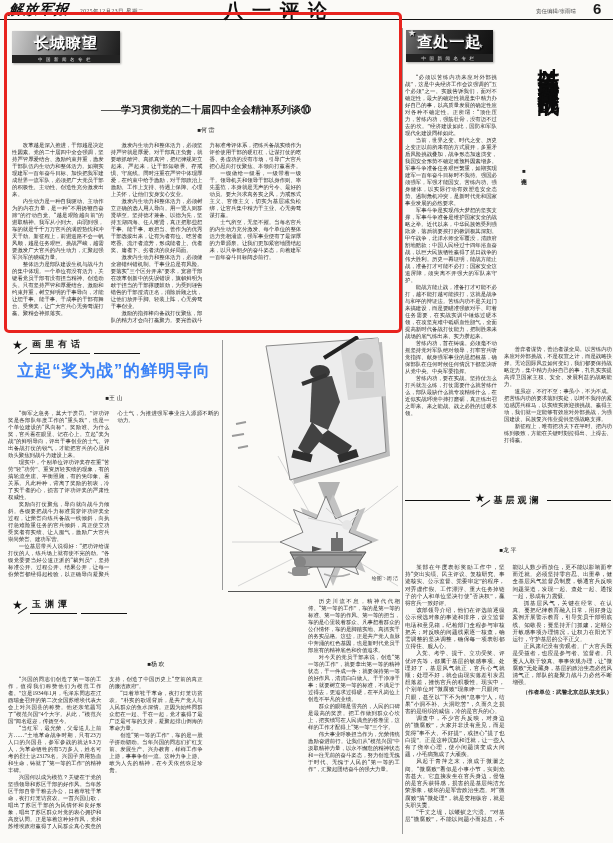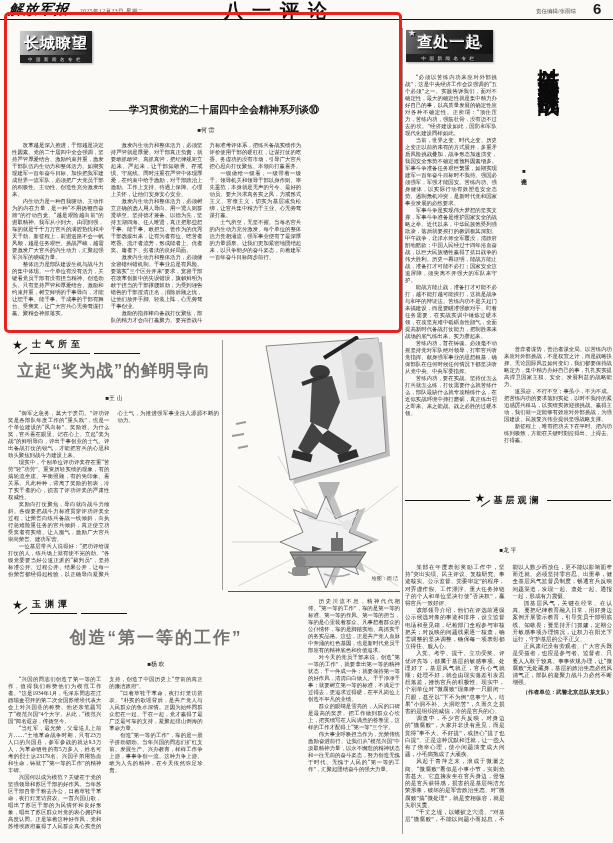--- a/index.html
+++ b/index.html
@@ -24,21 +24,21 @@
      letter-spacing:1px;text-shadow:1px 1px 1px #000, -1px -1px 1px rgba(255,255,255,.35);}
   .bn-liaowang{background:linear-gradient(105deg,#cfcfcf 0%,#8f8f8f 35%,#3c3c3c 75%,#1d1d1d 100%);}
   .bn-luntan{background:linear-gradient(115deg,#6f6f6f 0%,#2a2a2a 45%,#101010 100%);position:relative;overflow:hidden;}
   .bn-luntan .bstar{position:absolute;color:#e8e8e8;font-size:9px;top:-2px;left:2px;}
   .bn-luntan .bstar2{position:absolute;color:#bdbdbd;font-size:6px;top:12px;left:72px;}
   .banner .bn-sub{height:8px;background:#232323;color:#e8e8e8;font-size:4.5px;letter-spacing:3.5px;
      display:flex;align-items:center;justify-content:center;font-family:"Liberation Sans",sans-serif;}
   
   .main-title{position:absolute;left:12px;top:64px;width:388px;text-align:center;font-size:24px;font-weight:bold;
      letter-spacing:6px;font-family:"Liberation Sans","DejaVu Sans",sans-serif;color:#0d0d0d;}
-  .main-subtitle{position:absolute;left:20px;top:103px;width:388px;text-align:center;font-size:10px;font-weight:bold;}
+  .main-subtitle{position:absolute;left:12px;top:103px;width:388px;text-align:center;font-size:10px;font-weight:bold;}
   .byline{font-size:6px;color:#222;}
   .byline-center{position:absolute;text-align:center;}
   
   .bt{position:absolute;text-align:justify;overflow:hidden;color:#2b2b2b;}
   .bt p{margin:0;text-indent:2em;}
   .f54{font-size:5.4px;line-height:7px;}
   .f56{font-size:5.6px;line-height:7.2px;}
   .cols4{column-count:4;column-gap:7px;column-fill:auto;}
   .cols3{column-count:3;column-gap:8px;column-fill:auto;}
   .cols2{column-count:2;column-gap:8px;column-fill:auto;}
@@ -47,21 +47,21 @@
   .sec-head{position:absolute;display:flex;align-items:flex-end;gap:4px;}
   .star-logo{position:relative;width:14px;height:13px;flex:0 0 auto;}
   .star-logo .st{position:absolute;left:0;top:-3px;font-size:12px;color:#111;}
   .star-logo .slash{position:absolute;left:5px;top:9px;width:11px;border-top:1.6px solid #111;transform:rotate(-35deg);}
   .sec-label{font-size:9px;font-weight:bold;letter-spacing:4px;font-family:"Liberation Sans",sans-serif;
      border-bottom:1.5px solid #111;padding:0 6px 2px 2px;}
   .sec-tail{width:46px;border-bottom:1.5px solid #111;height:1px;margin-bottom:0;}
   .jc-head{position:absolute;display:flex;align-items:center;justify-content:center;gap:5px;width:206px;}
   .jc-rule{flex:1;border-top:1.3px solid #111;}
   .jc-label{font-size:9px;font-weight:bold;letter-spacing:3px;font-family:"Liberation Sans",sans-serif;white-space:nowrap;}
-  .sub-headline{position:absolute;text-align:center;font-weight:bold;font-family:"Liberation Sans","DejaVu Sans",sans-serif;color:#737373;}
+  .sub-headline{position:absolute;text-align:center;font-weight:bold;font-family:"Liberation Sans","DejaVu Sans",sans-serif;color:#3b82f6;}
   
   .vertical{writing-mode:vertical-rl;}
   .v-title{position:absolute;left:534px;top:50px;height:292px;font-size:21.5px;font-weight:bold;letter-spacing:2.5px;
      font-family:"Liberation Sans","DejaVu Sans",sans-serif;color:#0c0c0c;}
   .v-byline{position:absolute;left:519px;top:168px;height:60px;font-size:6px;color:#222;}
   
   .red-box{position:absolute;left:4px;top:12px;width:398px;height:321px;border:3.5px solid #e8231e;
      border-radius:5px;box-sizing:border-box;z-index:30;pointer-events:none;}
   
   .illus{position:absolute;left:228px;top:336px;width:172px;height:252px;}
@@ -77,21 +77,21 @@
     <div class="issue-date">2025年12月23日 星期二</div>
     <div class="section-title">八一评论</div>
     <div class="editor">责任编辑/张雨晴</div>
     <div class="page-num">6</div>
   </div>
 
   <div class="vline" style="left:402px;top:28px;height:806px;"></div>
   <div class="vline" style="left:222px;top:340px;height:250px;"></div>
   <div class="hline" style="left:228px;top:591px;width:172px;"></div>
 
-  <div class="banner" style="left:20px;top:31px;width:72px;">
+  <div class="banner" style="left:12px;top:31px;width:108px;">
     <div class="bn-main bn-liaowang">长城瞭望</div>
     <div class="bn-sub">中国新闻名专栏</div>
   </div>
   <div class="main-subtitle">——学习贯彻党的二十届四中全会精神系列谈⑩</div>
   <div class="byline byline-center" style="left:12px;top:126px;width:388px;">■何 雷</div>
   <div class="bt f54 cols4" style="left:12px;top:142px;width:388px;height:188px;">
     <div>
         <p>改革越是深入推进，干部越是决定性因素。党的二十届四中全会强调，坚持严管厚爱结合、激励约束并重，激发干部队伍内生动力和整体活力。如期实现建军一百年奋斗目标、加快把我军建成世界一流军队，必须把广大党员干部的积极性、主动性、创造性充分激发出来。</p>
         <p>内生动力是一种自我驱动、主动作为的内在力量，是一种“不用扬鞭自奋蹄”的行动自觉、“越是艰险越向前”的进取精神。我军从小到大、由弱到强，靠的就是千千万万官兵的满腔热忱和冲天干劲。新征程上，前进道路不会一帆风顺，越是任务艰巨、挑战严峻，越需要激发广大官兵的内生动力，汇聚起强军兴军的磅礴力量。</p>
         <p>整体活力是部队建设生机与战斗力的集中体现。一个单位有没有活力，关键看党员干部有没有担当精神、创造劲头。只有坚持严管和厚爱结合、激励和约束并重，树立鲜明的干事导向，才能让想干事、能干事、干成事的干部有舞台、受褒奖，让广大官兵心无旁骛谋打赢、聚精会神抓落实。</p>
@@ -132,21 +132,21 @@
         <p>道虽迩，不行不至；事虽小，不为不成。把苦练内功的要求落到实处，以时不我待的紧迫感厉兵秣马，以实绩实效迎接挑战、赢得主动，我们就一定能够有效应对外部挑战，为强国建设、民族复兴伟业提供坚强战略支撑。</p>
         <p>新征程上，唯有把功夫下在平时、把内功练到极致，方能在关键时刻拉得出、上得去、打得赢。</p>
       </div>
   </div>
 
   <div class="sec-head" style="left:12px;top:338px;">
     <span class="star-logo">
         <span class="st">★</span>
         <span class="slash"></span>
       </span>
-    <span class="sec-label">士气所至</span>
+    <span class="sec-label">画里有话</span>
     <span class="sec-tail"></span>
   </div>
   <div class="sub-headline" style="left:8px;top:360px;width:212px;font-size:16.5px;letter-spacing:1px;">立起“奖为战”的鲜明导向</div>
   <div class="byline byline-center" style="left:8px;top:394px;width:212px;">■王 山</div>
   <div class="bt f54 cols2" style="left:8px;top:410px;width:211px;height:180px;">
     <div>
         <p>“御军之急务，莫大于赏罚。”评功评奖是各部队年度工作的“重头戏”，也是一个单位建设的“风向标”。奖励谁、为什么奖，官兵看在眼里、记在心上。立起“奖为战”的鲜明导向，评出干事创业的士气、评出备战打仗的锐气，才能把官兵的心思和劲头聚焦到战斗力建设上来。</p>
         <p>现实中，个别单位评功评奖存在重“苦劳”轻“功劳”、重资历轻实绩的现象，有的搞轮流坐庄、平衡照顾，有的凭印象、看关系。凡此种种，背离了奖励的初衷，冷了实干者的心，损害了评功评奖的严肃性权威性。</p>
         <p>奖励向打仗聚焦，导向就向战斗力倾斜。各级要把战斗力标准贯穿评功评奖全过程，让荣誉向练兵备战一线倾斜，向执行急难险重任务的官兵倾斜，真正使立功受奖者有实绩、让人服气，激励广大官兵崇尚荣誉、建功军营。</p>
         <p>一位基层带兵人说得好：“把功评给谋打仗的人，练兵场上就有使不完的劲。”各级党委要当好公道正派的“裁判员”，坚持标准公开、过程公开、结果公开，让每一份荣誉都经得起检验，以正确导向凝聚兵心士气，为推进强军事业注入源源不断的动力。</p>
@@ -210,21 +210,20 @@
   <div class="illus-credit">绘图：周 洁</div>
 
   <div class="sec-head" style="left:12px;top:598px;">
     <span class="star-logo">
         <span class="st">★</span>
         <span class="slash"></span>
       </span>
     <span class="sec-label">玉渊潭</span>
     <span class="sec-tail"></span>
   </div>
-  <div class="sub-headline" style="left:8px;top:626px;width:296px;font-size:17px;letter-spacing:2px;">创造“第一等的工作”</div>
   <div class="byline byline-center" style="left:8px;top:660px;width:296px;">■杨 欢</div>
   <div class="bt f54 cols3" style="left:8px;top:676px;width:296px;height:158px;">
     <div>
         <p>“兴国的同志们创造了第一等的工作，值得我们称赞他们为模范工作者。”这是1934年1月，毛泽东同志在江西瑞金召开的第二次全国苏维埃代表大会上对兴国县的称赞。他还亲笔题写了“模范兴国”4个大字。从此，“模范兴国”闻名遐迩，传扬至今。</p>
         <p>“当红军，最光荣，父母送儿上前方……”土地革命战争时期，只有23万人口的兴国县，参军参战的就达9.3万人，为革命牺牲的有5万多人，姓名可考的烈士达23179名。兴国子弟用热血和生命，铸就了“第一等的工作”的精神丰碑。</p>
         <p>兴国何以成为模范？关键在于党的坚强领导和苏区干部的好作风。当年苏区干部自带干粮去办公，日着草鞋干革命，夜打灯笼访贫农。一首兴国山歌，唱出了苏区干部的为民情怀和良好形象，唱出了苏区群众对党的衷心拥护和高度认同。正是靠着这种好作风，党和苏维埃政府赢得了人民群众真心实意的支持，创造了中国历史上“空前的真正的廉洁政府”。</p>
         <p>“日着草鞋干革命，夜打灯笼访贫农。”朴实的歌谣背后，是共产党人与人民群众的鱼水深情。正因为始终同群众想在一起、干在一起，党才赢得了最广泛最可靠的支持，凝聚起排山倒海的革命力量。</p>
         <p>创造“第一等的工作”，靠的是一股子拼劲韧劲。当年兴国的同志们扩红支前、发展生产、兴办教育，样样工作争上游，事事争创一流。这种力争上游、敢为人先的精神，在今天依然弥足珍贵。</p>
       </div>
   </div>

